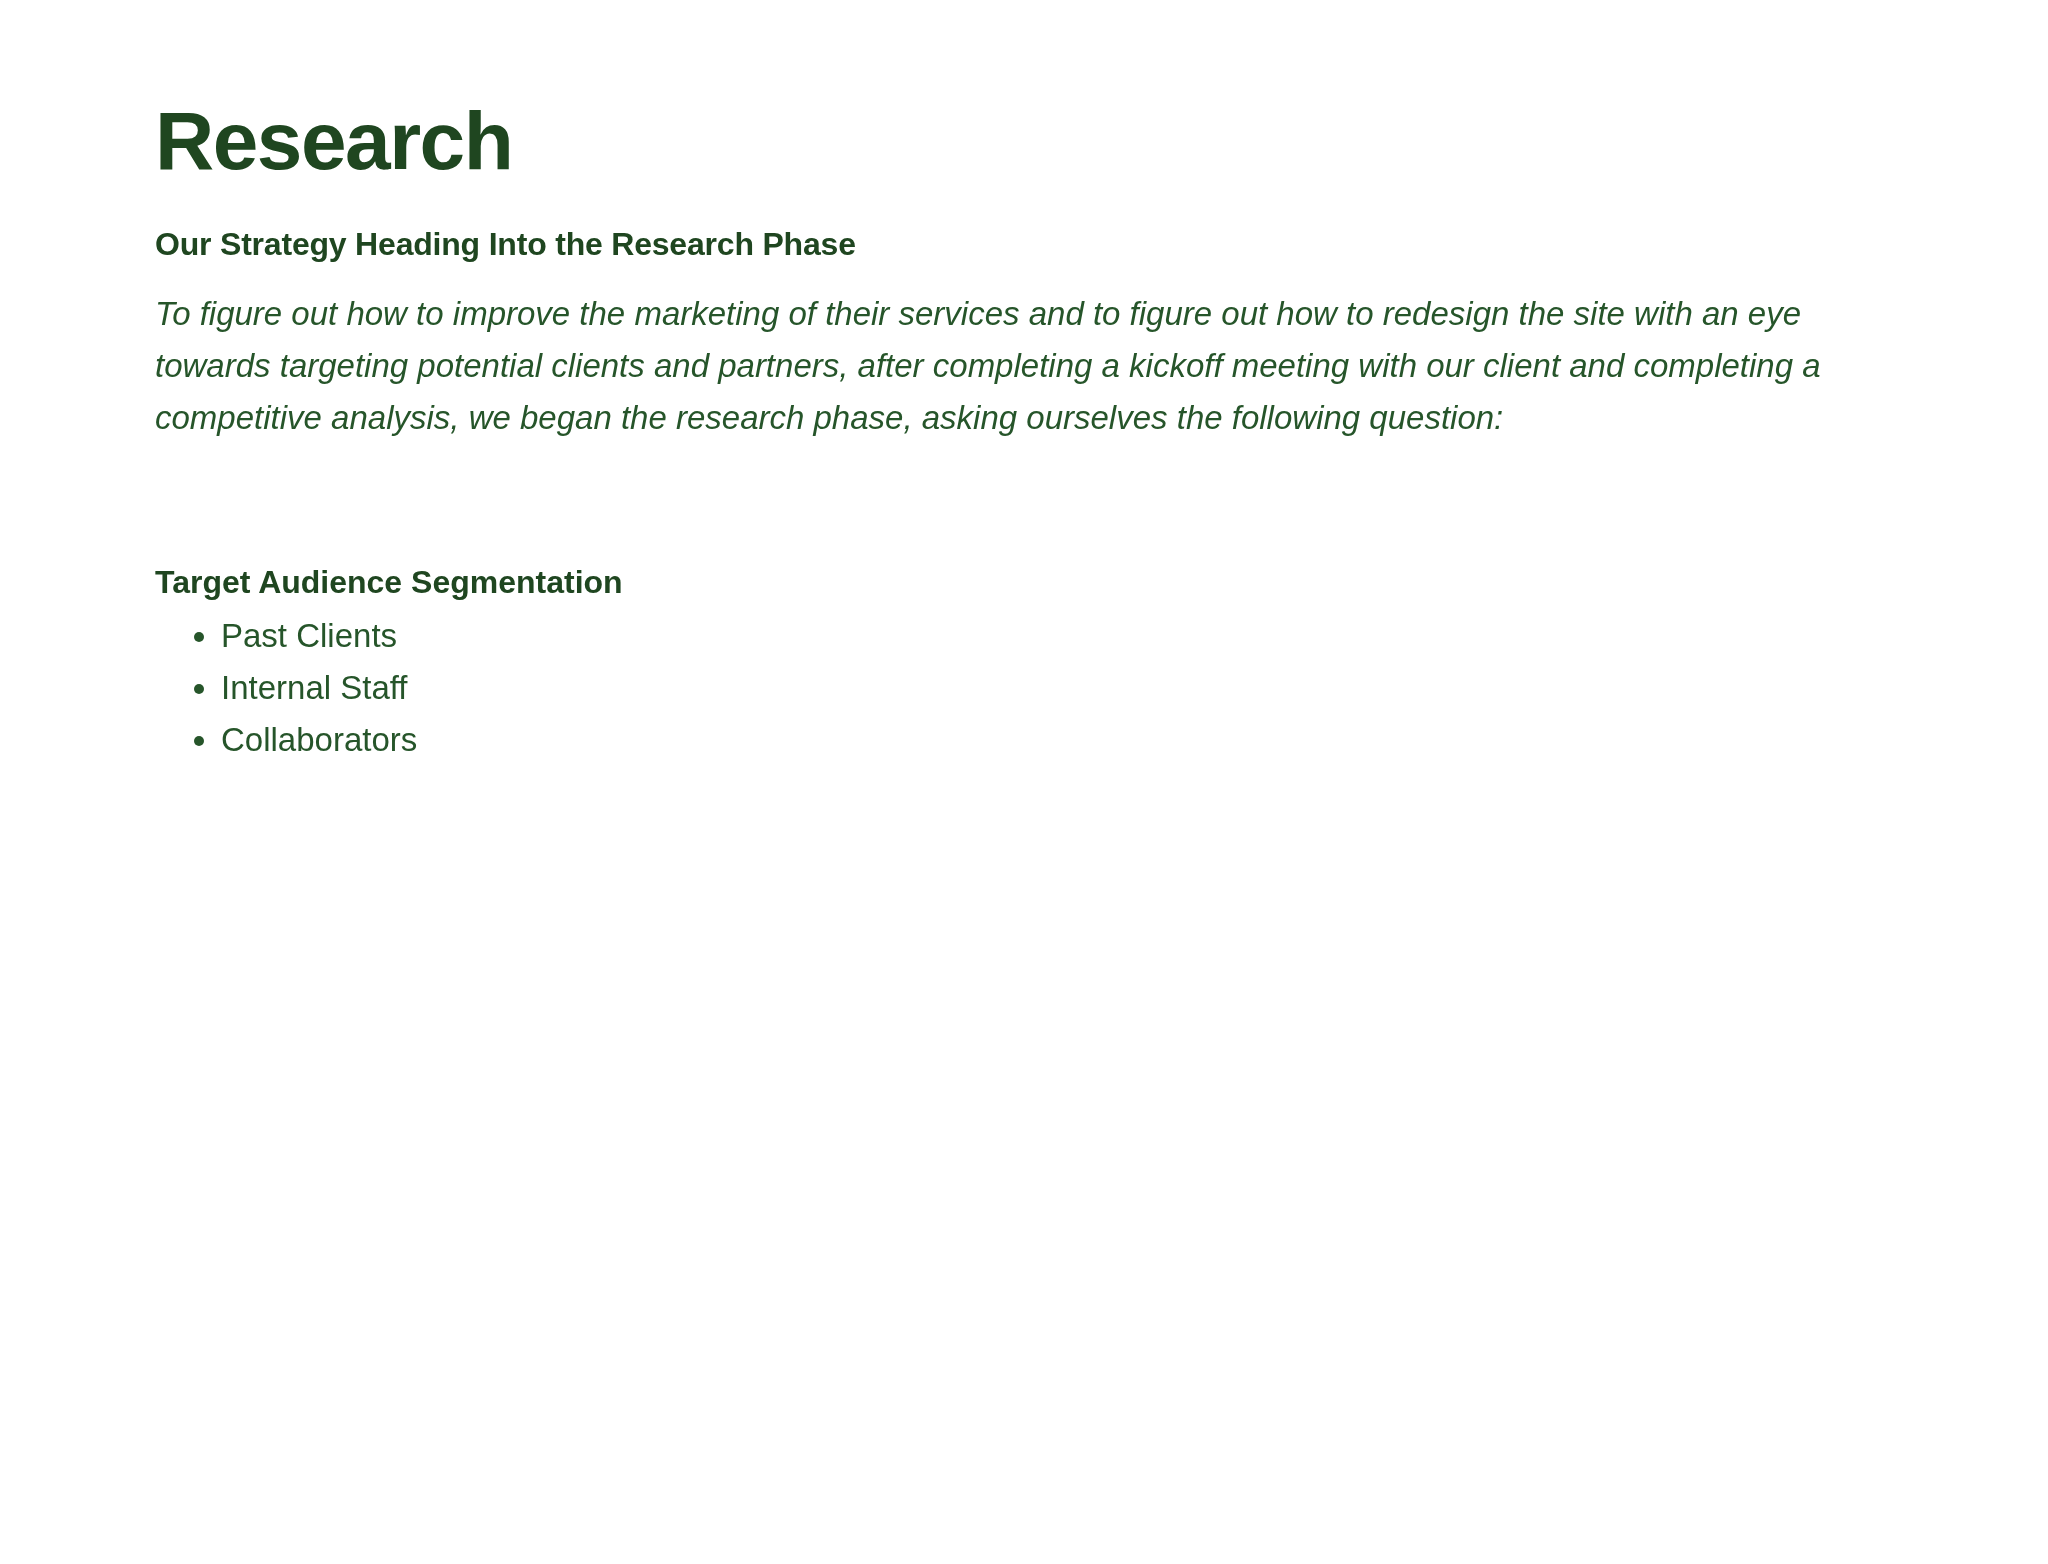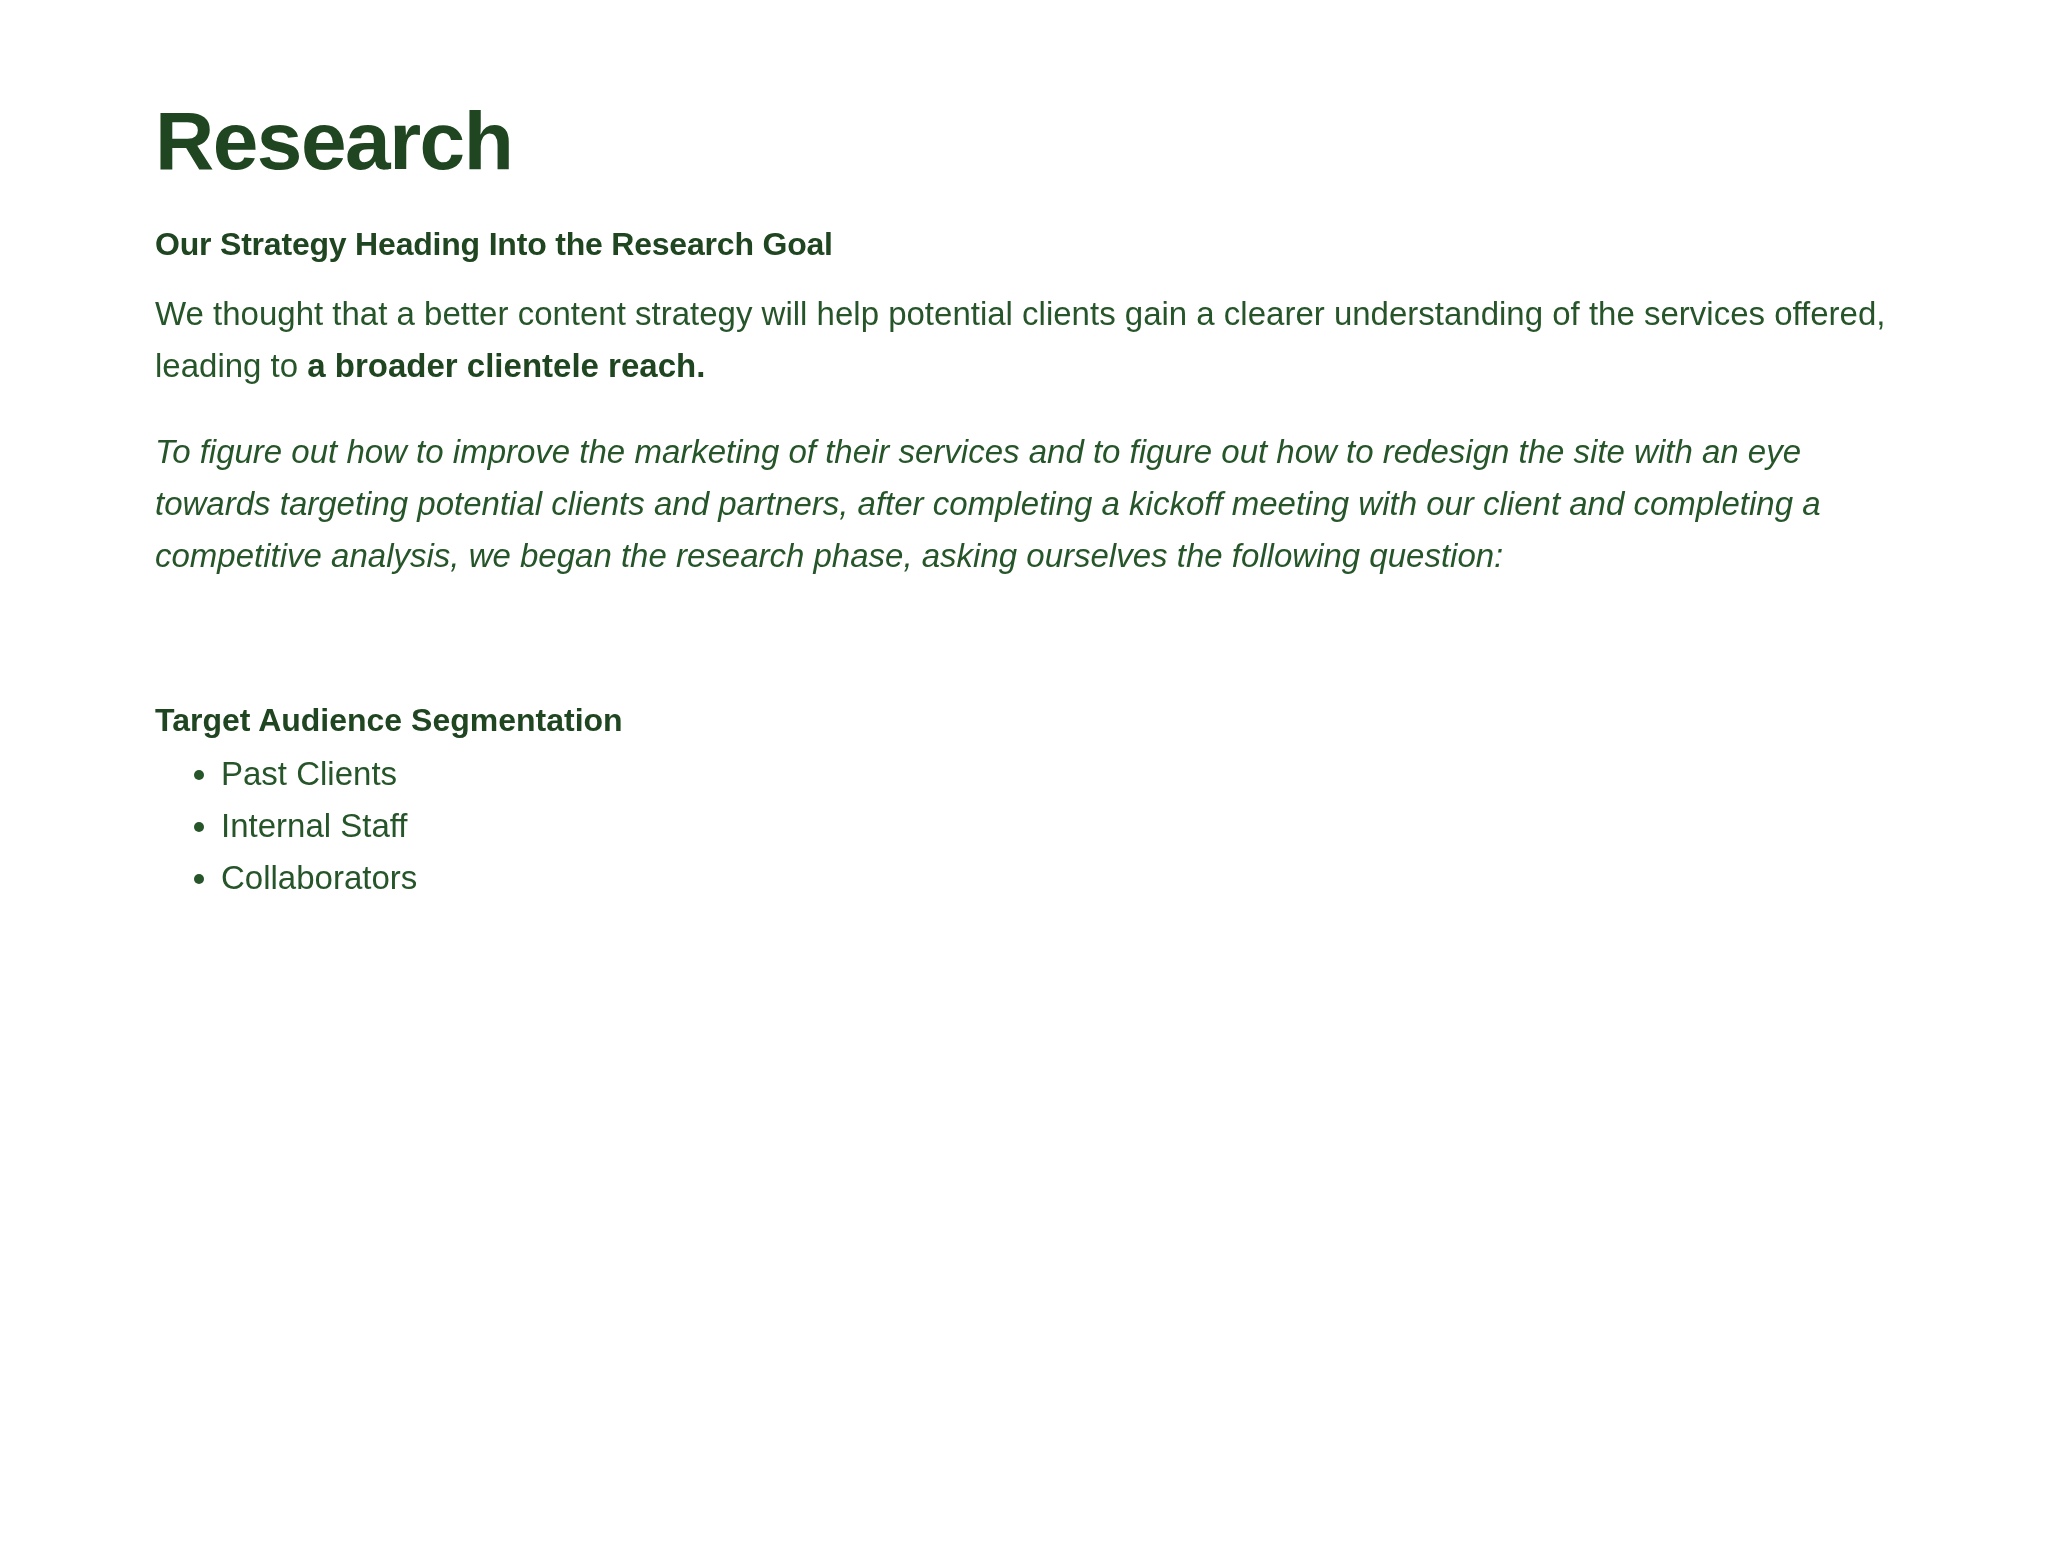--- a/index.html
+++ b/index.html
@@ -90,23 +90,22 @@
     color: #26552a;
   }
 </style>
 </head>
 <body>
 
 <div class="page">
 
   <h1 class="page-title">Research</h1>
 
-  <h2 class="sub-heading">Our Strategy Heading Into the Research Goal</h2>
+  <h2 class="sub-heading">Our Strategy Heading Into the Research Phase</h2>
 
-  <p class="body-text"><span>We thought that a better content strategy will help potential clients gain a clearer understanding of the services offered, leading to </span><b>a broader clientele reach.</b></p>
 
 
   <p class="body-text narrow">To figure out how to improve the marketing of their services and to figure out how to redesign the site with an eye towards targeting potential clients and partners, after completing a kickoff meeting with our client and completing a competitive analysis, we began the research phase, asking ourselves the following question:</p>
 
 
   <div class="segmentation-block">
     <h2 class="segmentation-title">Target Audience Segmentation</h2>
     <ul class="plain-list">
       <li>Past Clients</li>
       <li>Internal Staff</li>

